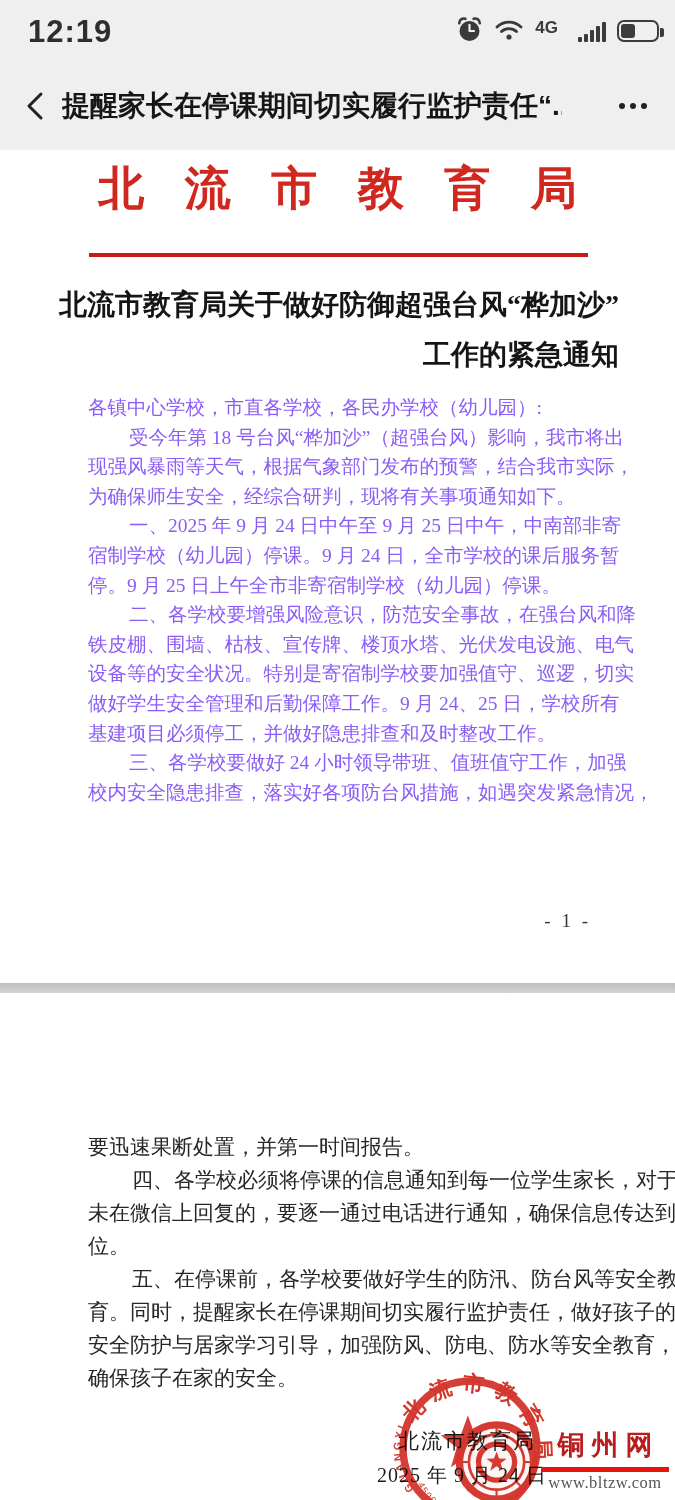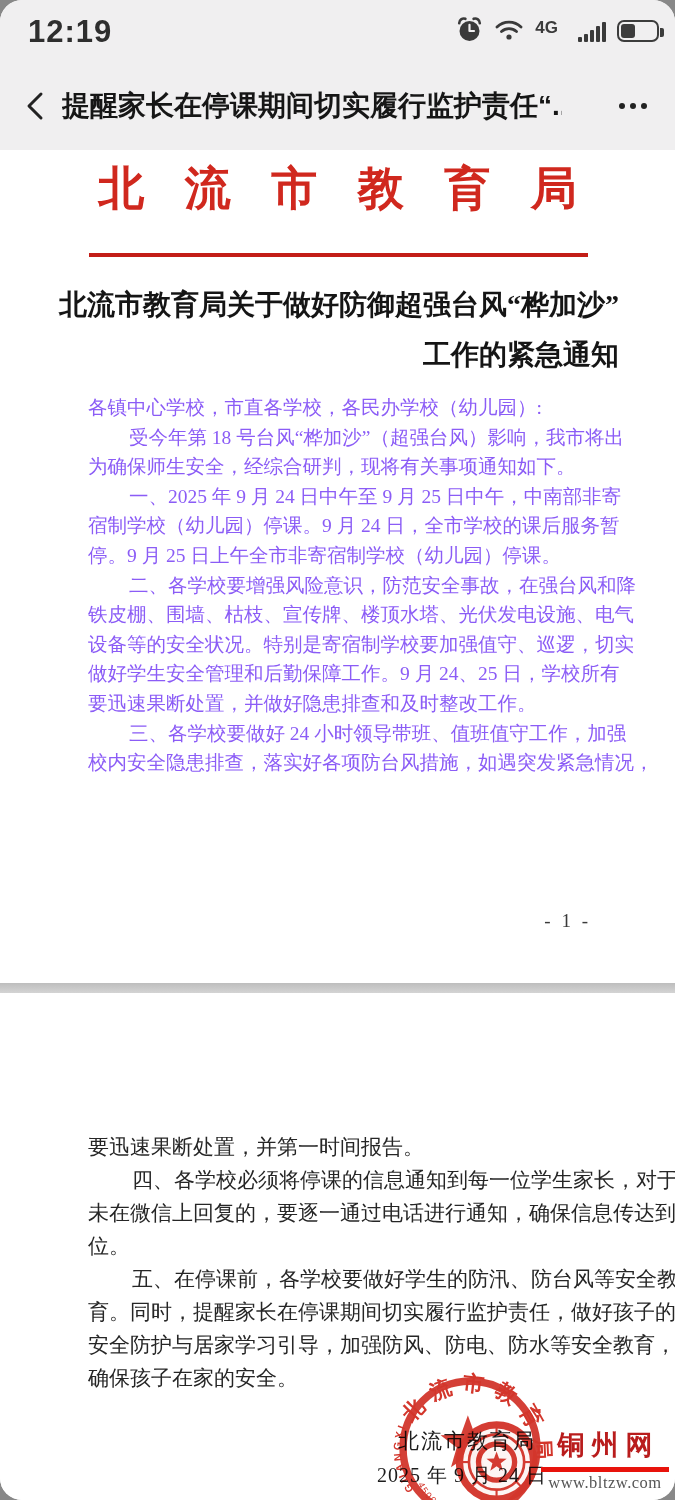--- a/index.html
+++ b/index.html
@@ -1,17 +1,17 @@
 <!DOCTYPE html>
 <html><head>
 <meta charset="utf-8">
 <style>
   html,body{margin:0;padding:0;background:#888;}
   .screen{position:relative;width:675px;height:1500px;margin:0 auto;background:#fff;overflow:hidden;
-          font-family:"Liberation Sans","DejaVu Sans",sans-serif;border-radius:22px;}
+          font-family:"Liberation Sans","DejaVu Sans",sans-serif;}
   
   .chrome{position:absolute;top:0;left:0;width:675px;height:150px;background:#f0eff0;}
   .statusbar{position:absolute;top:0;left:0;right:0;height:62px;display:flex;align-items:center;}
   .time{position:absolute;left:28px;top:14px;font-size:31px;font-weight:600;color:#2e2e2e;letter-spacing:1px;}
   .sb-icons{position:absolute;right:16px;top:0;height:62px;display:flex;align-items:center;gap:11px;}
   .netwrap{display:flex;align-items:flex-end;gap:20px;}
   .net-label{font-size:17px;font-weight:700;color:#3a3a3a;line-height:1;margin-bottom:8px;}
   .bars{display:flex;align-items:flex-end;gap:2px;margin-bottom:2px;}
   .bars i{display:block;width:4px;background:#3a3a3a;border-radius:1px;}
   .battery{position:relative;width:42px;height:22px;border:2.5px solid #3c3c3c;border-radius:7px;display:flex;align-items:center;padding:2px;box-sizing:border-box;}
@@ -107,29 +107,30 @@
   <div class="page1 doc-font">
     <div class="agency">北流市教育局</div>
     <div class="redline"></div>
     <div class="doc-title">
       <div>北流市教育局关于做好防御超强台风“桦加沙”</div>
       <div>工作的紧急通知</div>
     </div>
     <div class="body1">
       <div class="ln short">各镇中心学校，市直各学校，各民办学校（幼儿园）:</div>
       <div class="ln indent">受今年第 18 号台风“桦加沙”（超强台风）影响，我市将出</div>
+      <div class="ln">现强风暴雨等天气，根据气象部门发布的预警，结合我市实际，</div>
       <div class="ln short">为确保师生安全，经综合研判，现将有关事项通知如下。</div>
       <div class="ln indent">一、2025 年 9 月 24 日中午至 9 月 25 日中午，中南部非寄</div>
       <div class="ln">宿制学校（幼儿园）停课。9 月 24 日，全市学校的课后服务暂</div>
       <div class="ln short">停。9 月 25 日上午全市非寄宿制学校（幼儿园）停课。</div>
       <div class="ln indent">二、各学校要增强风险意识，防范安全事故，在强台风和降</div>
       <div class="ln">铁皮棚、围墙、枯枝、宣传牌、楼顶水塔、光伏发电设施、电气</div>
       <div class="ln">设备等的安全状况。特别是寄宿制学校要加强值守、巡逻，切实</div>
       <div class="ln">做好学生安全管理和后勤保障工作。9 月 24、25 日，学校所有</div>
-      <div class="ln short">要迅速果断处置，并做好隐患排查和及时整改工作。</div>
+      <div class="ln short">基建项目必须停工，并做好隐患排查和及时整改工作。</div>
       <div class="ln indent">三、各学校要做好 24 小时领导带班、值班值守工作，加强</div>
       <div class="ln">校内安全隐患排查，落实好各项防台风措施，如遇突发紧急情况，</div>
     </div>
     <div class="pagenum">- 1 -</div>
   </div>
 
   <div class="pagebreak"></div>
 
   <div class="page2 doc-font">
     <div class="body2">

